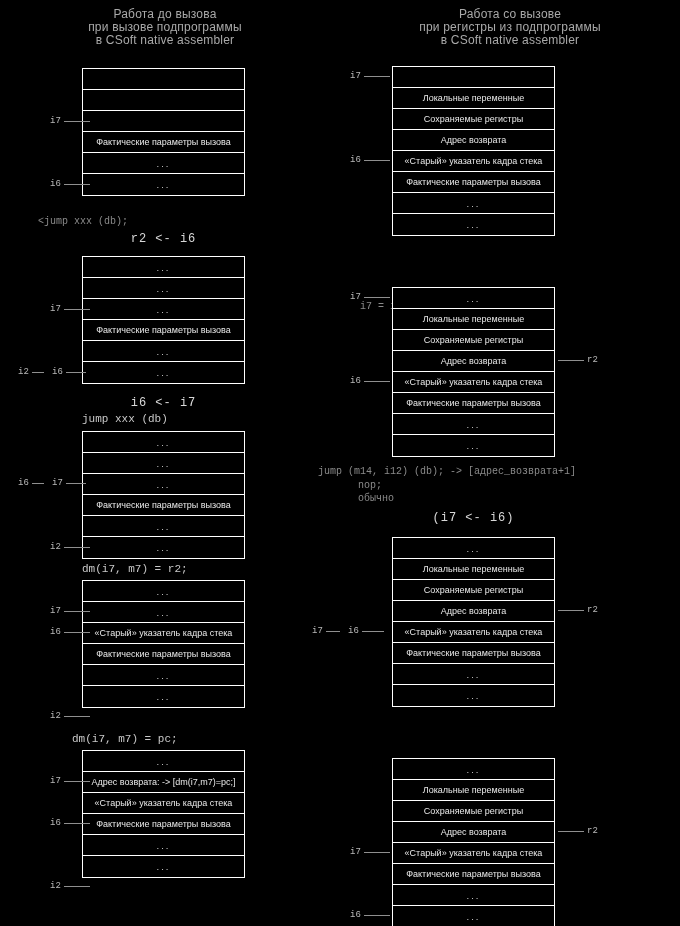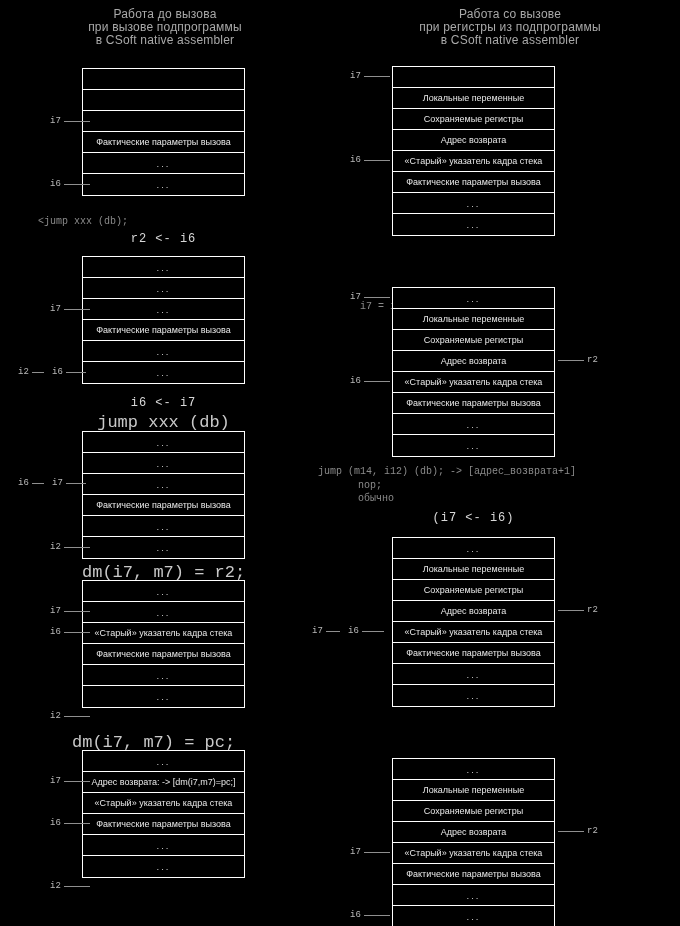--- a/index.html
+++ b/index.html
@@ -42,23 +42,23 @@
     color: #8a8a8a;
     white-space: nowrap;
   }
   .codeline.big {
     font-size: 12px;
     color: #d8d8d8;
     text-align: center;
     letter-spacing: 1px;
   }
   .codeline.mid {
-    font-size: 17px;
+    font-size: 11px;
     color: #c9c9c9;
-    text-align: center;
+    text-align: left;
   }
 
   
   .stack {
     position: absolute;
     border: 1px solid #ffffff;
     background: #000000;
     box-sizing: border-box;
   }
   .stack .row {

